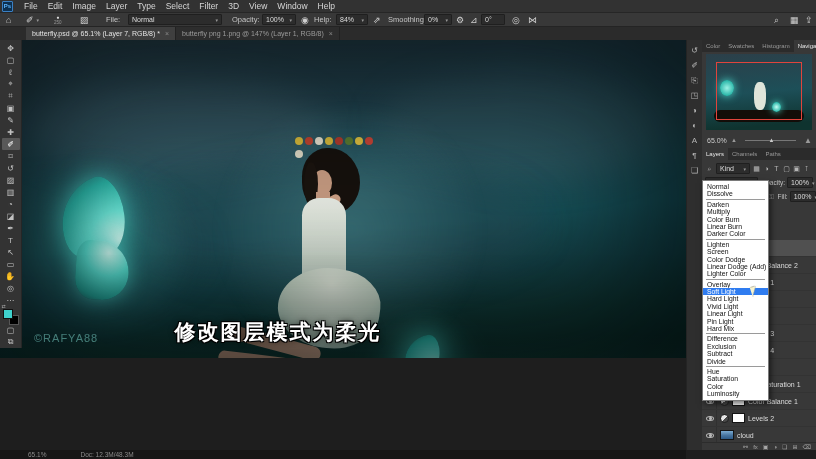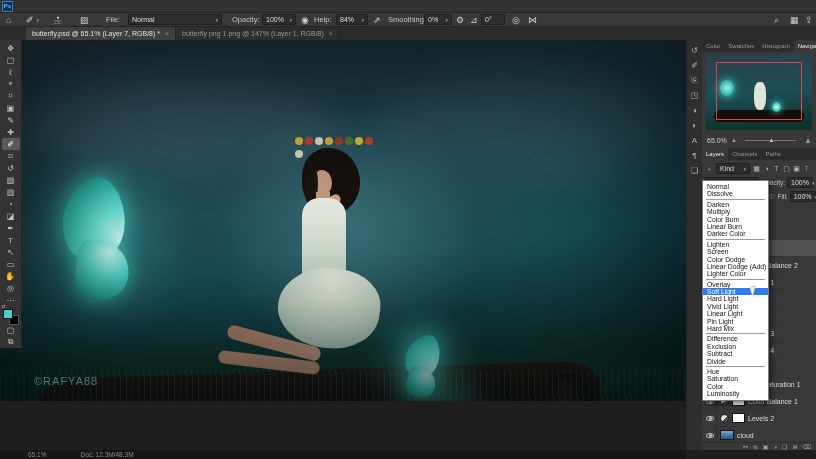--- a/index.html
+++ b/index.html
@@ -28,21 +28,21 @@
 
   
   .tabbar { position:absolute; left:0; top:27px; width:816px; height:13px; background:#2b2b2b; z-index:30;
             display:flex; align-items:flex-end; padding-left:26px; }
   .doctab { height:13px; display:flex; align-items:center; padding:0 6px; font-size:7px; color:#9a9a9a;
             background:#2d2d2d; border-right:1px solid #222; white-space:nowrap; }
   .doctab.active { background:#3f3f3f; color:#e3e3e3; }
   .doctab .x { margin-left:5px; color:#888; font-size:7px; }
 
   
-  .canvas { position:absolute; left:0; top:40px; width:686px; height:361px; overflow:hidden; background:#15333c; }
+  .canvas { position:absolute; left:0; top:40px; width:686px; height:318px; overflow:hidden; background:#15333c; }
   .sky { position:absolute; inset:0;
          background:linear-gradient(175deg,#2c3f49 0%,#23424e 22%,#1d4f58 45%,#175058 58%,#133f44 72%,#0f332f 84%,#0a241d 100%); }
   .cloud { position:absolute; border-radius:50%; filter:blur(16px); }
   .c1 { left:20px; top:40px; width:310px; height:95px; background:rgba(72,102,112,.45); }
   .c2 { left:380px; top:30px; width:290px; height:110px; background:rgba(60,92,102,.42); }
   .c3 { left:140px; top:120px; width:400px; height:130px; background:rgba(42,72,82,.38); }
   .c4 { left:-60px; top:150px; width:260px; height:120px; background:rgba(30,60,70,.4); }
   .moonglow { position:absolute; left:200px; top:70px; width:300px; height:240px; border-radius:50%;
               background:radial-gradient(circle, rgba(110,180,185,.32) 0%, rgba(110,180,185,0) 70%); filter:blur(6px); }
   .grass-back { position:absolute; left:0; top:295px; width:686px; height:115px;
@@ -179,20 +179,33 @@
   .sb-zoom { margin-left:28px; }
   .sb-doc { margin-left:34px; }
 </style>
 </head>
 <body>
 
 <div class="app">
 
   <div class="menubar">
     <div class="ps-logo">Ps</div>
+    <div id="menus" style="display:flex;">
+        <div class="menu-item">File</div>
+        <div class="menu-item">Edit</div>
+        <div class="menu-item">Image</div>
+        <div class="menu-item">Layer</div>
+        <div class="menu-item">Type</div>
+        <div class="menu-item">Select</div>
+        <div class="menu-item">Filter</div>
+        <div class="menu-item">3D</div>
+        <div class="menu-item">View</div>
+        <div class="menu-item">Window</div>
+        <div class="menu-item">Help</div>
+      </div>
   </div>
 
   <div class="optionsbar">
     <div class="ob" style="left:6px;">
         <span class="ob-icon">⌂</span>
       </div>
     <div class="ob" style="left:26px;">
         <span class="ob-icon">✐</span>
         <span class="caret">▾</span>
       </div>
@@ -313,20 +326,21 @@
         <div class="wing2"></div>
     </div>
     <div class="groundlight"></div>
     <div class="bfly" style="left:392px; top:296px; width:62px; height:66px; transform:rotate(6deg);">
       <div class="halo" style="inset:-45%;"></div>
         <div class="wing1"></div>
         <div class="wing2"></div>
     </div>
     <div class="vignette"></div>
     <div class="watermark">©RAFYA88</div>
+    <div class="subtitle">修改图层模式为柔光</div>
   </div>
 
   <div class="toolbar">
     <div id="tools" style="display:flex;flex-direction:column;align-items:center;">
         <div class="tool">✥</div>
         <div class="tool">▢</div>
         <div class="tool">ℓ</div>
         <div class="tool">⌖</div>
         <div class="tool">⌗</div>
         <div class="tool">▣</div>

